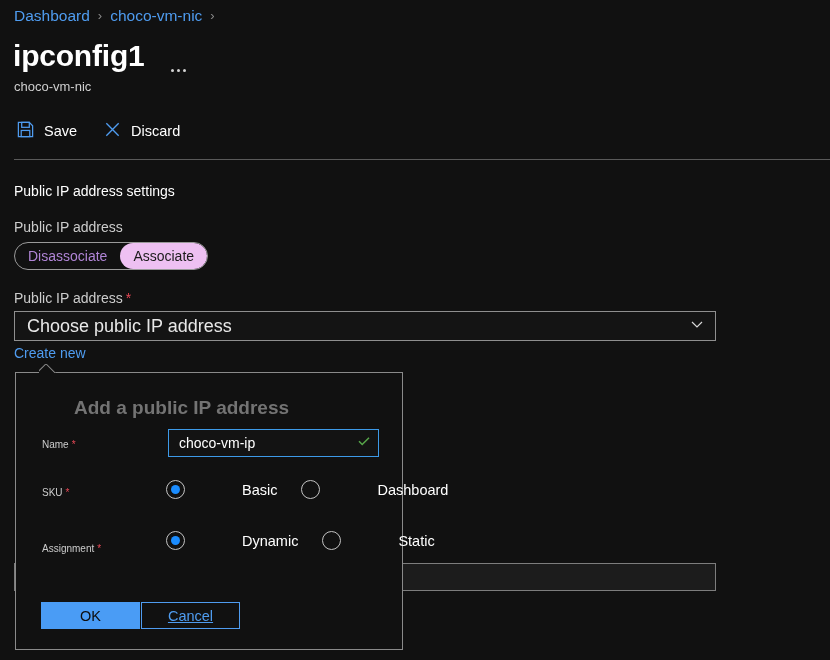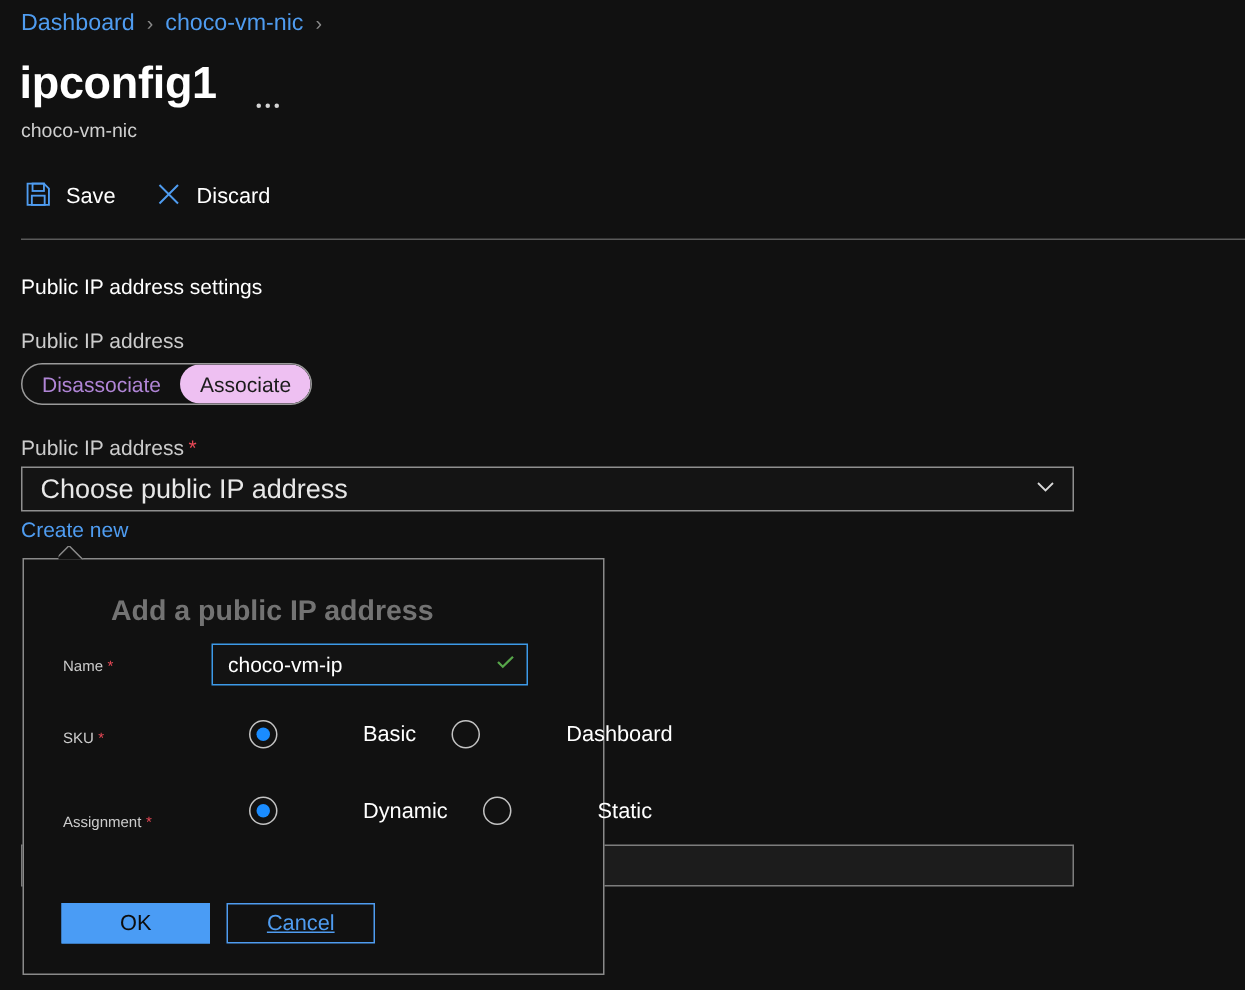--- a/index.html
+++ b/index.html
@@ -135,21 +135,21 @@
   }
   .dlg-lbl {
     position: absolute; font-size: 10px; color: #cccccc; line-height: 20px;
   }
   .row-name { left: 26px; top: 62px; }
   .row-sku  { left: 26px; top: 110px; }
   .row-asg  { left: 26px; top: 166px; }
 
   
   .name-input {
-    position: absolute; left: 141px; top: 429px;
+    position: absolute; left: 168px; top: 429px;
     width: 211px; height: 28px;
     border: 1px solid #3d9ae8; background: #131313;
     display: flex; align-items: center;
     padding: 0 6px 0 10px;
   }
   .name-value {
     font-size: 14px; color: #ffffff; flex: 1; white-space: nowrap;
   }
   .check-icon { width: 16px; height: 16px; }
 
@@ -166,21 +166,21 @@
     display: flex; align-items: center; justify-content: center;
     flex: 0 0 auto;
   }
   .radio.sel::after {
     content: ""; width: 9px; height: 9px; border-radius: 50%;
     background: #1a8cff; display: block;
   }
   .radio-lbl { font-size: 14.5px; color: #ffffff; white-space: nowrap; margin-left: 48px; }
 
   
-  .btn-row { position: absolute; left: 41px; top: 602px; display: flex; gap: 11px; }
+  .btn-row { position: absolute; left: 41px; top: 602px; display: flex; gap: 1px; }
   .btn {
     height: 27px; min-width: 99px;
     display: flex; align-items: center; justify-content: center;
     font-size: 14.5px; cursor: pointer; padding: 0 14px;
   }
   .btn-primary { background: #4a9cf5; color: #0d0d0d; border: 1px solid #4a9cf5; }
   .btn-secondary { background: transparent; color: #4f9cf0; border: 1px solid #4f9cf0; text-decoration: underline; }
 </style>
 </head>
 <body>

